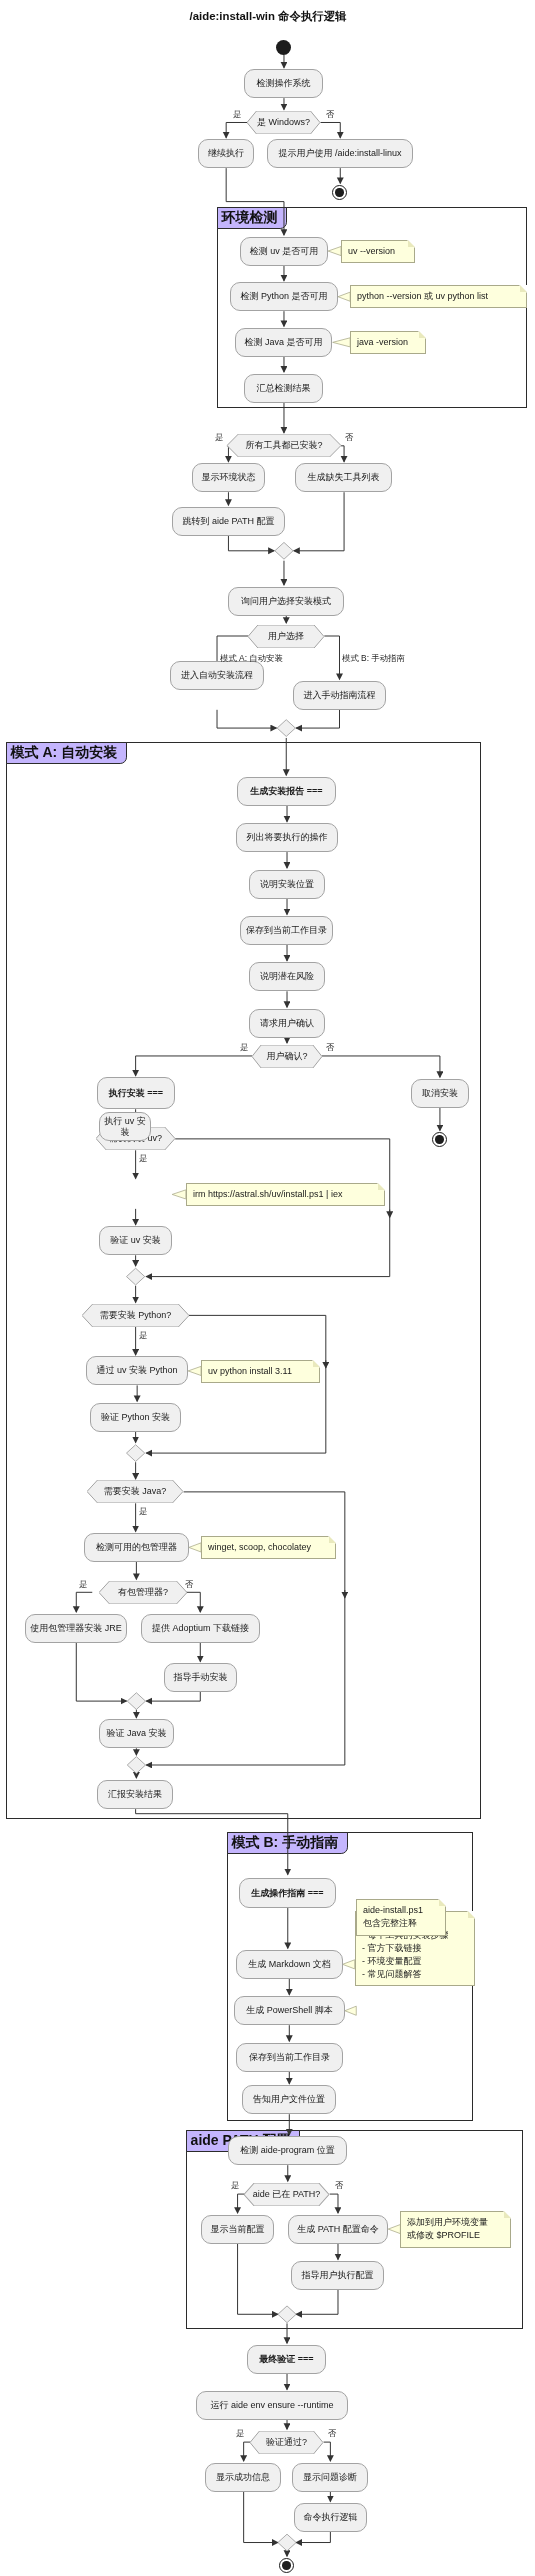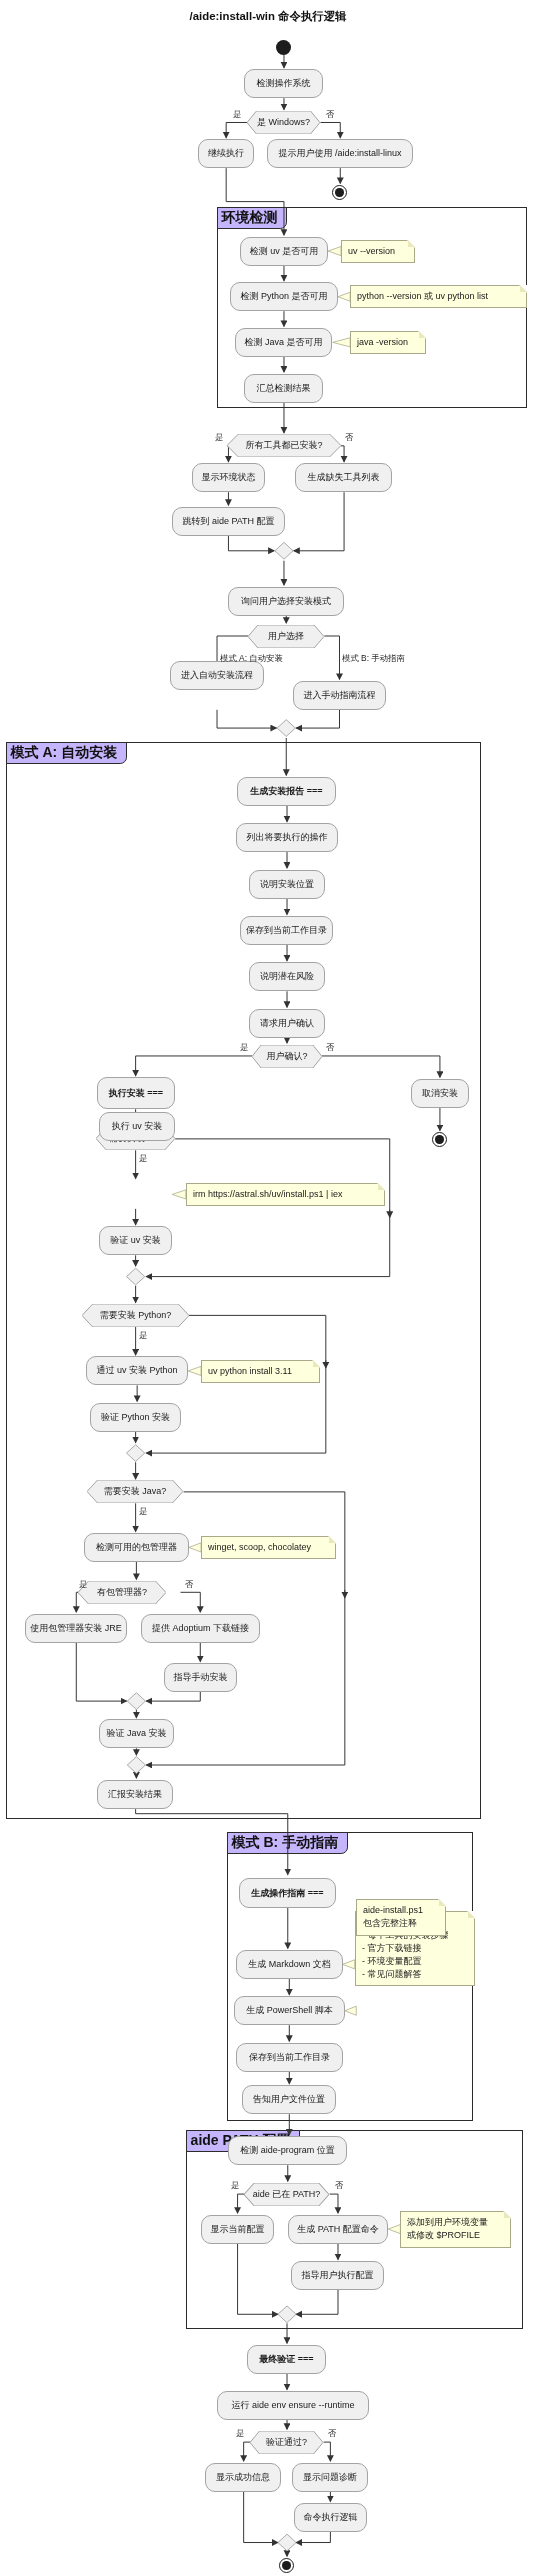--- a/index.html
+++ b/index.html
@@ -268,21 +268,21 @@
       <span>取消安装</span>
     </div>
 
   <div class="dec" style="left:96px;top:1127px;width:79px;height:23px">
       <svg viewBox="0 0 100 30" preserveAspectRatio="none">
         <polygon points="13,0 87,0 100,15 87,30 13,30 0,15" fill="#f0f0f0" stroke="#a3a3a3" vector-effect="non-scaling-stroke"></polygon>
       </svg>
       <span>需要安装 uv?</span>
     </div>
   <div class="lbl" style="left:139px;top:1153px">是</div>
-  <div class="act" style="left:99px;top:1112px;width:76px;height:29px">
+  <div class="act" style="left:99px;top:1112px;width:52px;height:29px">
       <span>执行 uv 安装</span>
     </div>
   <div class="note" style="left:186px;top:1183px;width:199px;height:23px"><span>irm https://astral.sh/uv/install.ps1 | iex</span></div>
   <div class="act" style="left:99px;top:1226px;width:73px;height:29px">
       <span>验证 uv 安装</span>
     </div>
 
   <div class="dec" style="left:82px;top:1304px;width:107px;height:23px">
       <svg viewBox="0 0 100 30" preserveAspectRatio="none">
         <polygon points="10,0 90,0 100,15 90,30 10,30 0,15" fill="#f0f0f0" stroke="#a3a3a3" vector-effect="non-scaling-stroke"></polygon>
@@ -302,21 +302,21 @@
       <svg viewBox="0 0 100 30" preserveAspectRatio="none">
         <polygon points="11,0 89,0 100,15 89,30 11,30 0,15" fill="#f0f0f0" stroke="#a3a3a3" vector-effect="non-scaling-stroke"></polygon>
       </svg>
       <span>需要安装 Java?</span>
     </div>
   <div class="lbl" style="left:139px;top:1506px">是</div>
   <div class="act" style="left:84px;top:1533px;width:105px;height:29px">
       <span>检测可用的包管理器</span>
     </div>
   <div class="note" style="left:201px;top:1536px;width:135px;height:23px"><span>winget, scoop, chocolatey</span></div>
-  <div class="dec" style="left:78px;top:1581px;width:88px;height:23px">
+  <div class="dec" style="left:99px;top:1581px;width:88px;height:23px">
       <svg viewBox="0 0 100 30" preserveAspectRatio="none">
         <polygon points="12,0 88,0 100,15 88,30 12,30 0,15" fill="#f0f0f0" stroke="#a3a3a3" vector-effect="non-scaling-stroke"></polygon>
       </svg>
       <span>有包管理器?</span>
     </div>
   <div class="lbl" style="left:79px;top:1579px">是</div>
   <div class="lbl" style="left:185px;top:1579px">否</div>
   <div class="act" style="left:25px;top:1614px;width:102px;height:29px">
       <span>使用包管理器安装 JRE</span>
     </div>
@@ -381,21 +381,21 @@
     <div>添加到用户环境变量</div>
     <div>或修改 $PROFILE</div>
   </div>
   <div class="act" style="left:291px;top:2261px;width:93px;height:29px">
       <span>指导用户执行配置</span>
     </div>
 
   <div class="act bold" style="left:247px;top:2345px;width:79px;height:29px">
       <span>最终验证 ===</span>
     </div>
-  <div class="act" style="left:217px;top:2391px;width:152px;height:29px">
+  <div class="act" style="left:196px;top:2391px;width:152px;height:29px">
       <span>运行 aide env ensure --runtime</span>
     </div>
   <div class="dec" style="left:250px;top:2431px;width:73px;height:23px">
       <svg viewBox="0 0 100 30" preserveAspectRatio="none">
         <polygon points="13,0 87,0 100,15 87,30 13,30 0,15" fill="#f0f0f0" stroke="#a3a3a3" vector-effect="non-scaling-stroke"></polygon>
       </svg>
       <span>验证通过?</span>
     </div>
   <div class="lbl" style="left:236px;top:2428px">是</div>
   <div class="lbl" style="left:328px;top:2428px">否</div>

